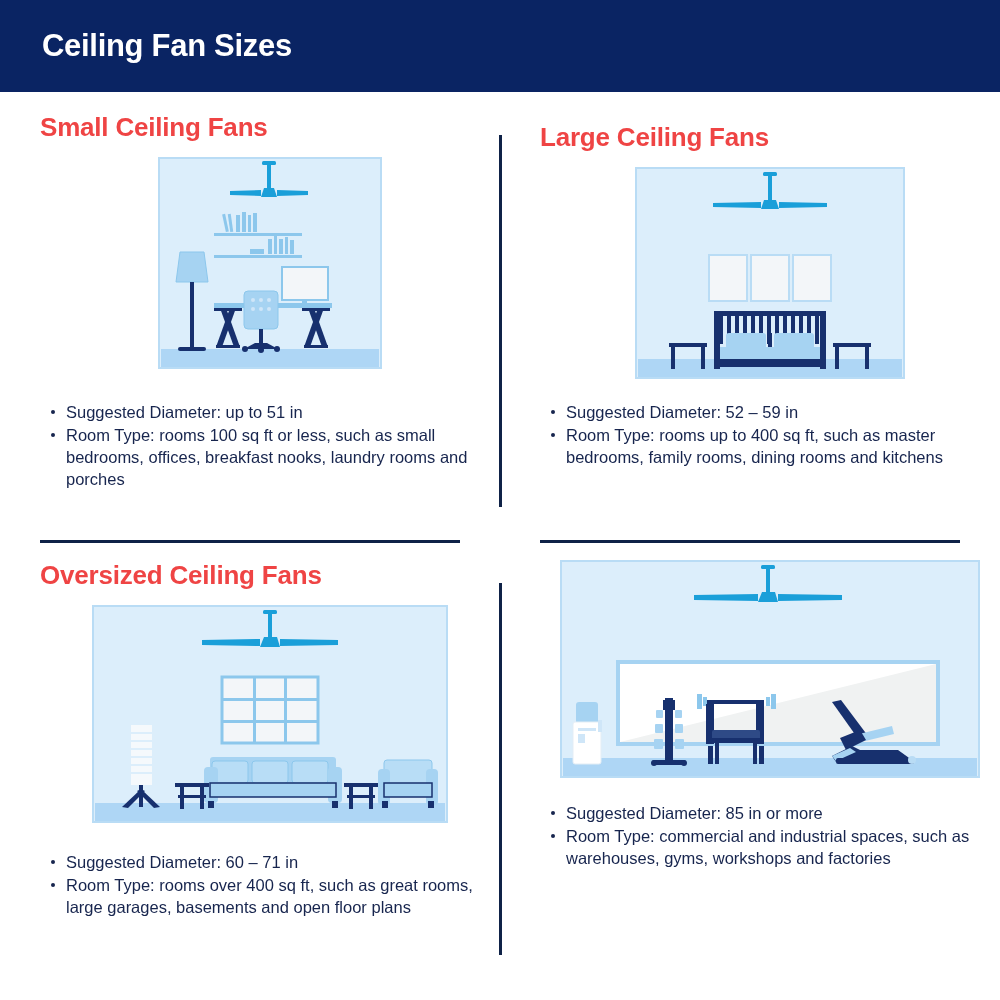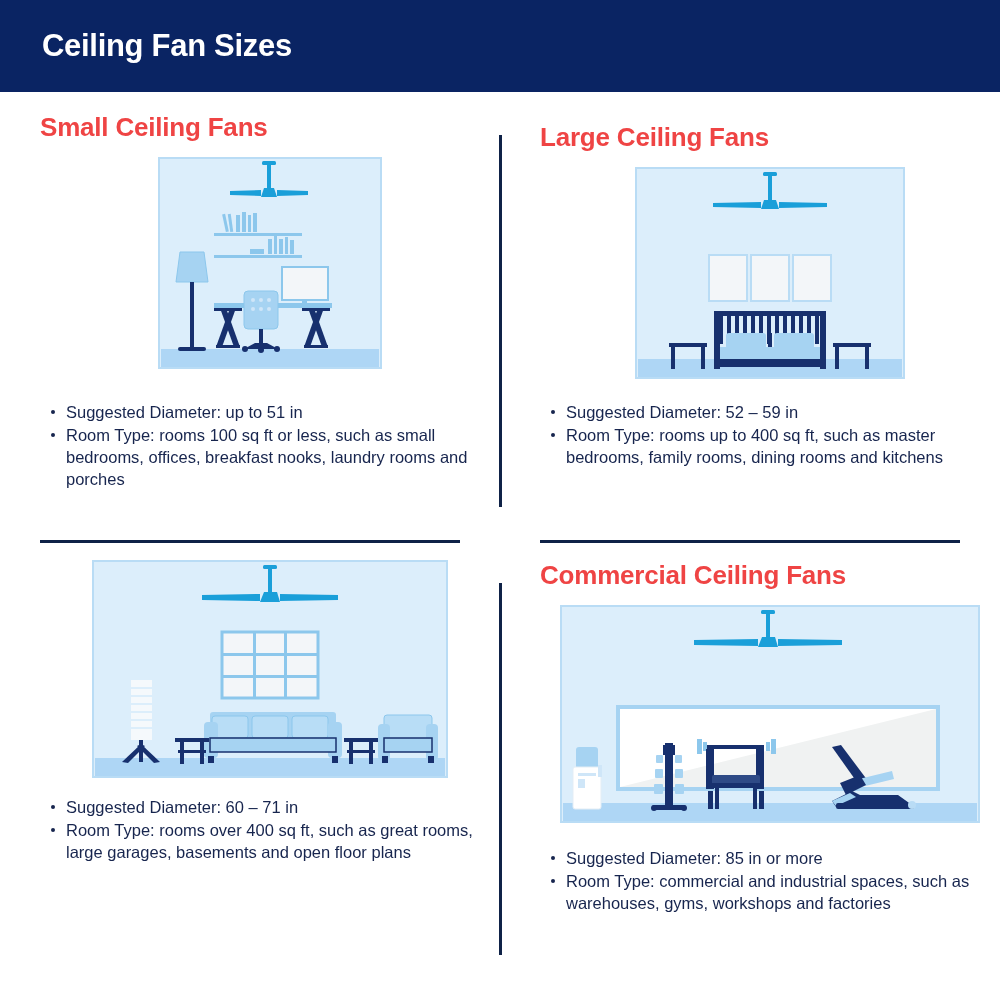--- a/index.html
+++ b/index.html
@@ -229,20 +229,21 @@
         </svg>
       </div>
 
       <ul class="bullets" style="margin-top:22px;">
         <li>Suggested Diameter: 52 – 59 in</li>
         <li>Room Type: rooms up to 400 sq ft, such as master bedrooms, family rooms, dining rooms and kitchens</li>
       </ul>
     </div>
 
     <div class="cell cell-bl">
+      <div class="sec-title">Oversized Ceiling Fans</div>
 
       <div class="illus" style="width:356px;">
         <svg width="356" height="218" viewBox="0 0 356 218">
           <rect x="1" y="1" width="354" height="216" fill="#dceefb" stroke="#b9dcf5" stroke-width="2"></rect>
           <rect x="3" y="198" width="350" height="18" fill="#aed6f5"></rect>
 
           <g>
             <rect x="176" y="8" width="4" height="26" fill="#1a9fd9"></rect>
             <rect x="171" y="5" width="14" height="4" rx="1.5" fill="#1a9fd9"></rect>
             <polygon points="168,42 188,42 185,32 172,32" fill="#1a9fd9"></polygon>
@@ -304,28 +305,27 @@
             <rect x="292" y="155" width="48" height="24" rx="3" fill="#b8ddf6" stroke="#8cc7ec" stroke-width="1"></rect>
             <rect x="286" y="164" width="12" height="36" rx="4" fill="#a6d3f2"></rect>
             <rect x="334" y="164" width="12" height="36" rx="4" fill="#a6d3f2"></rect>
             <rect x="292" y="178" width="48" height="14" fill="#a6d3f2" stroke="#17306e" stroke-width="1.5"></rect>
             <rect x="290" y="196" width="6" height="7" fill="#17306e"></rect>
             <rect x="336" y="196" width="6" height="7" fill="#17306e"></rect>
           </g>
         </svg>
       </div>
 
-      <ul class="bullets" style="margin-top:18px;">
+      <ul class="bullets" style="margin-top:28px;">
         <li>Suggested Diameter: 60 – 71 in</li>
         <li>Room Type: rooms over 400 sq ft, such as great rooms, large garages, basements and open floor plans</li>
       </ul>
     </div>
 
     <div class="cell cell-br">
-      <div class="sec-title">Commercial Ceiling Fans</div>
 
       <div class="illus" style="width:420px;">
         <svg width="420" height="218" viewBox="0 0 420 218">
           <rect x="1" y="1" width="418" height="216" fill="#dceefb" stroke="#b9dcf5" stroke-width="2"></rect>
           <rect x="3" y="198" width="414" height="18" fill="#aed6f5"></rect>
 
           <g>
             <rect x="206" y="8" width="4" height="26" fill="#1a9fd9"></rect>
             <rect x="201" y="5" width="14" height="4" rx="1.5" fill="#1a9fd9"></rect>
             <polygon points="198,42 218,42 215,32 202,32" fill="#1a9fd9"></polygon>

